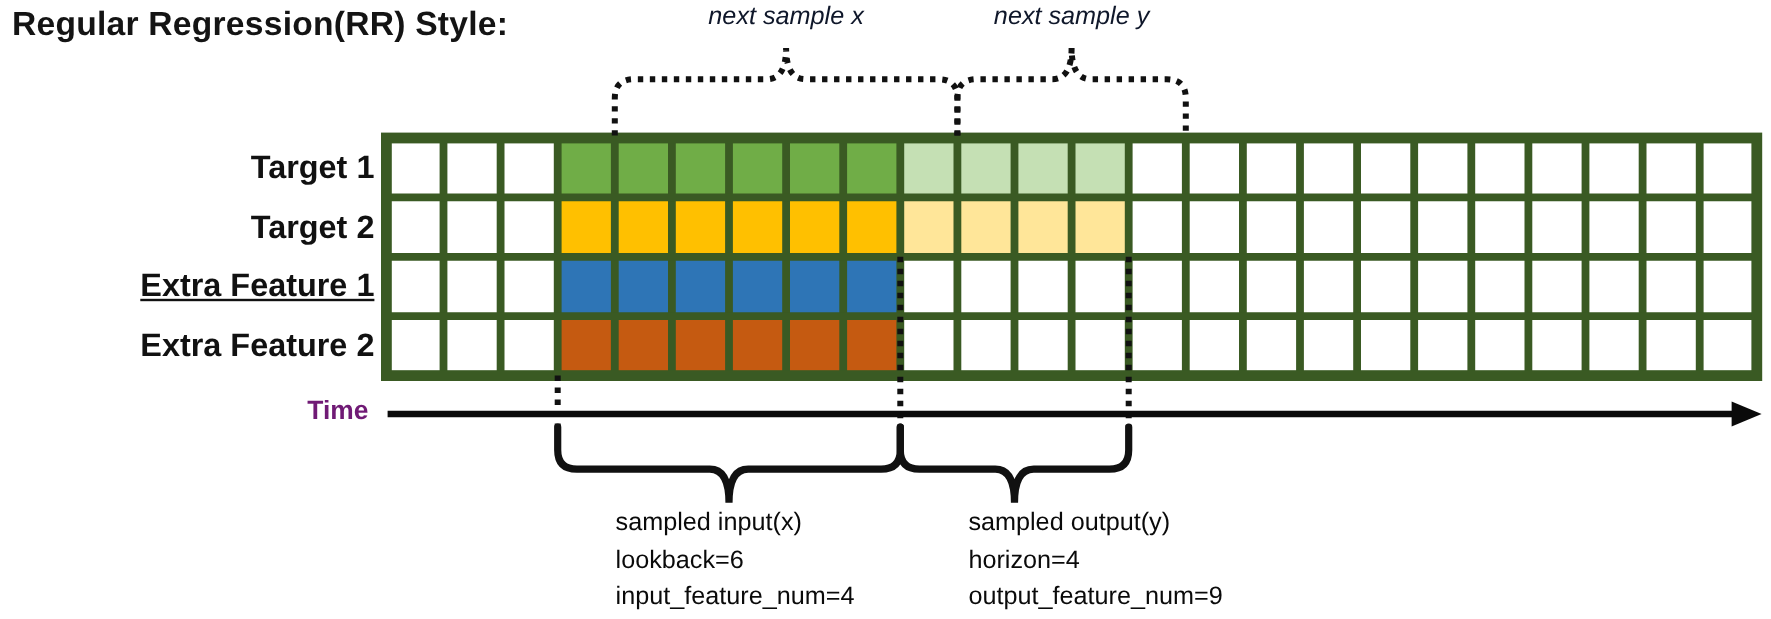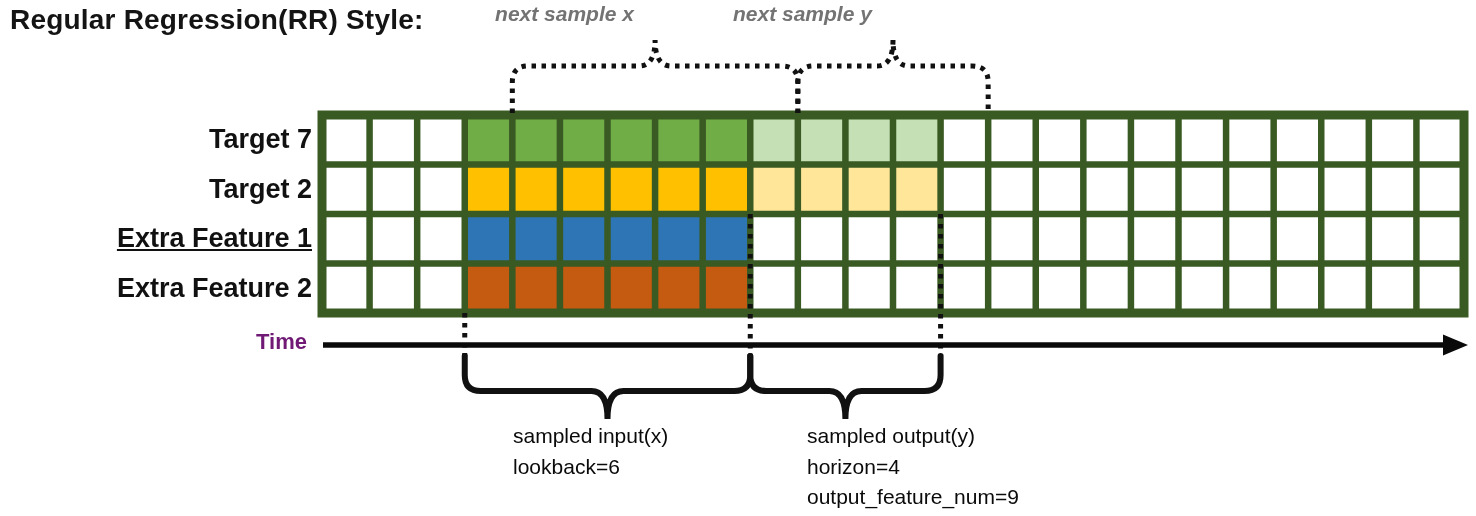--- a/index.html
+++ b/index.html
@@ -17,22 +17,22 @@
     left:10px; top:4px;
     font-size:28px; font-weight:700; color:#141414;
     letter-spacing:0.2px;
   }
   .row-label {
     position:absolute; left:0; width:312px;
     text-align:right;
     font-size:27px; font-weight:700; color:#111;
   }
   .next-label {
-    top:2px; width:320px; 
-    font-style:italic; font-size:21px; color:#737373;font-weight:bold;
+    top:2px; width:320px; text-align:center;
+    font-style:italic; font-size:21px; color:#0f172a;
   }
   #time-label {
     left:178px; top:329px; width:129px; text-align:right;
     font-size:22px; font-weight:700; color:#701a75;
   }
   .ann { top:421px; font-size:21px; line-height:30.5px; color:#0a0a0a; }
   #ann-input  { left:513px; }
   #ann-output { left:777px;margin-left:30px; }
 </style>
 </head>
@@ -83,30 +83,31 @@
     <line x1="323" y1="345" x2="1444" y2="345" stroke="#0a0a0a" stroke-width="5.5"></line>
     <polygon points="1443,334.5 1468,345 1443,355.5" fill="#0a0a0a"></polygon>
   </svg>
 
 <div id="title" class="abs">Regular Regression(RR) Style:</div>
 
 <div id="next-x" class="abs next-label" style="left: 495.083px;">next sample x</div>
 <div id="next-y" class="abs next-label" style="left: 733px;">next sample y</div>
 
 <div id="row-labels">
-    <div class="row-label" style="top: 115px; height: 49.5px; line-height: 49.5px;">Target 7</div>
+    <div class="row-label" style="top: 115px; height: 49.5px; line-height: 49.5px;">Target 1</div>
     <div class="row-label" style="top: 164.5px; height: 49.5px; line-height: 49.5px; padding-left: 29px;">Target 2</div>
     <div class="row-label" style="top: 214px; height: 49.5px; line-height: 49.5px; text-decoration: underline;">Extra Feature 1</div>
     <div class="row-label" style="top: 263.5px; height: 49.5px; line-height: 49.5px;">Extra Feature 2</div>
   </div>
 
 <div id="time-label" class="abs">Time</div>
 
 <div id="ann-input" class="abs ann">
   <div>sampled input(x)</div>
   <div>lookback=6</div>
+  <div>input_feature_num=4</div>
 </div>
 
 <div id="ann-output" class="abs ann">
   <div>sampled output(y)</div>
   <div>horizon=4</div>
   <div>output_feature_num=9</div>
 </div>
 
 </body></html>

